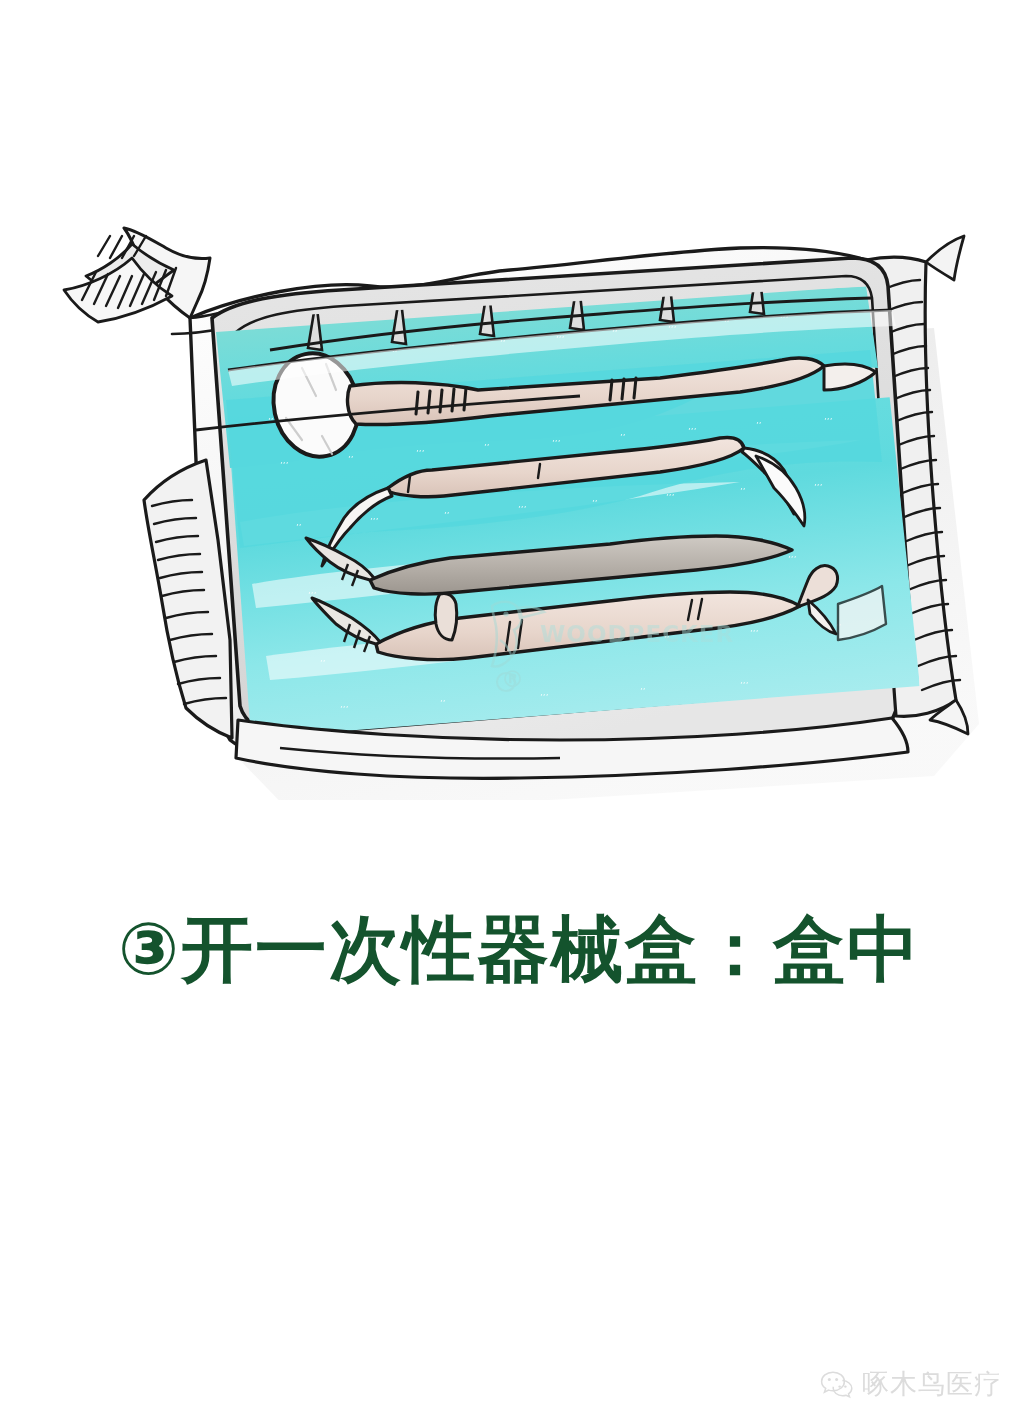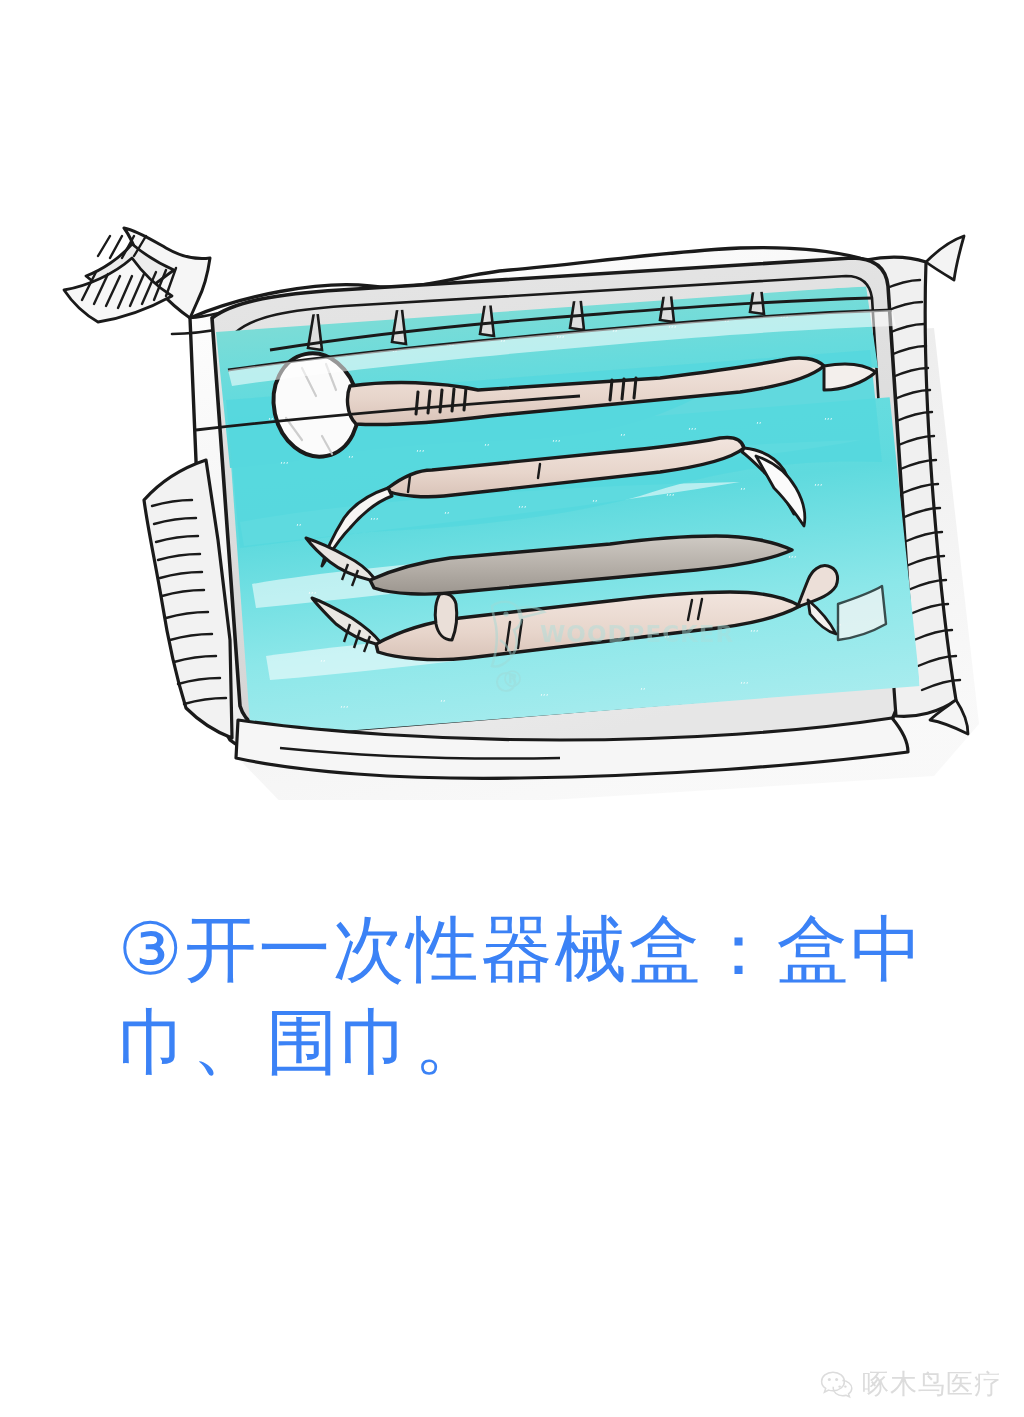--- a/index.html
+++ b/index.html
@@ -40,25 +40,25 @@
   }
 
   
   #caption {
     position: absolute;
     left: 118px;
     top: 903px;
     width: 840px;
   }
   .cap-line {
-    color: #3b82f6;
+    color: #14532d;
     font-family: "DejaVu Sans", "Liberation Sans", sans-serif;
     font-size: 72px;
     line-height: 93px;
-    font-weight: 400;
+    font-weight: 700;
     letter-spacing: 2px;
     white-space: pre;
   }
 
   
   #footer-watermark {
     position: absolute;
     right: 22px;
     bottom: 18px;
     display: flex;
@@ -503,21 +503,20 @@
           <text class="art-wm-text" x="17" y="87" fill="#9fd9d6" font-size="11">®</text>
 
           <text class="art-wm-text" x="56" y="42" fill="#a9dfdc">WOODPECKER</text>
         </g>
       </g>
     </svg>
   </div>
 
   <div id="caption">
     <div class="cap-line">③开一次性器械盒：盒中</div>
-    <div class="cap-line">巾、围巾。</div>
   </div>
 
   <div id="footer-watermark">
     <svg class="wm-icon" viewBox="0 0 34 30">
       <path d="M13 3.2 C 6.6 3.2 1.6 7.4 1.6 12.4 C 1.6 15.2 3.2 17.7 5.7 19.4
                L 4.4 23.2 L 8.6 21.1 C 10 21.5 11.5 21.7 13 21.7
                C 19.4 21.7 24.4 17.5 24.4 12.4 C 24.4 7.4 19.4 3.2 13 3.2 Z" fill="none" stroke="#dcdcdc" stroke-width="1.5"></path>
       <circle cx="9.3" cy="10.6" r="1.5" fill="#dcdcdc"></circle>
       <circle cx="16.6" cy="10.6" r="1.5" fill="#dcdcdc"></circle>
       <path d="M22.4 11.6 C 27.6 11.8 31.8 15.2 31.8 19.2 C 31.8 21.4 30.5 23.4 28.5 24.8

